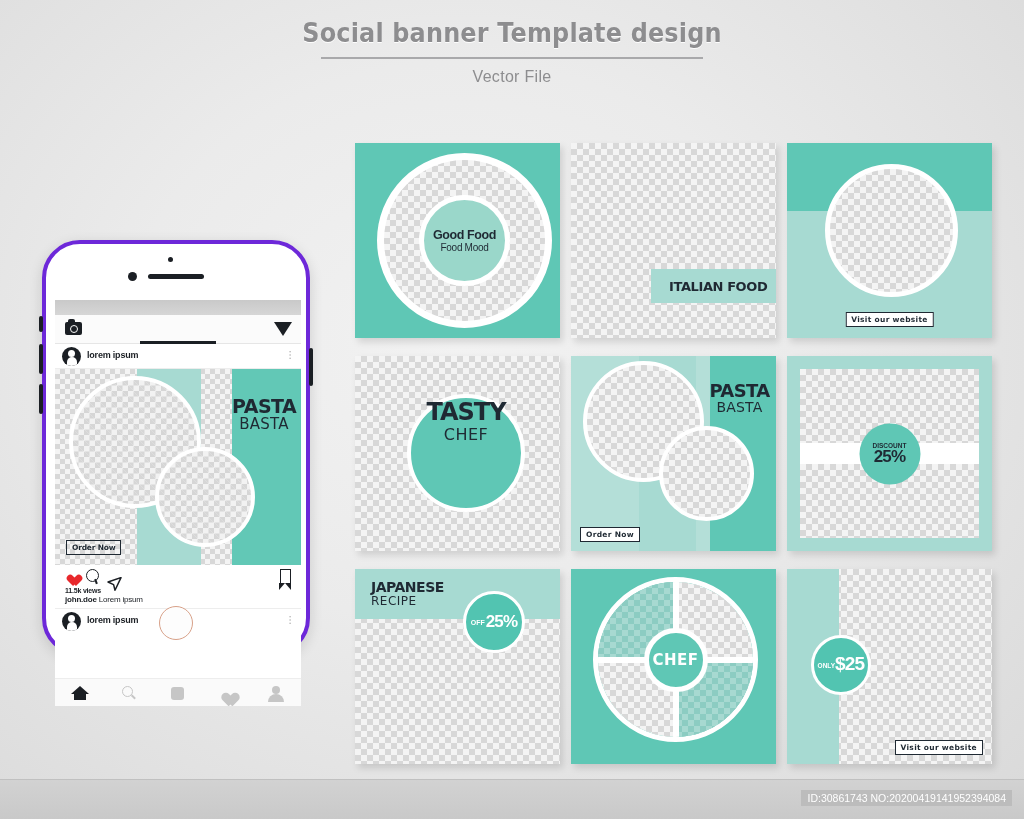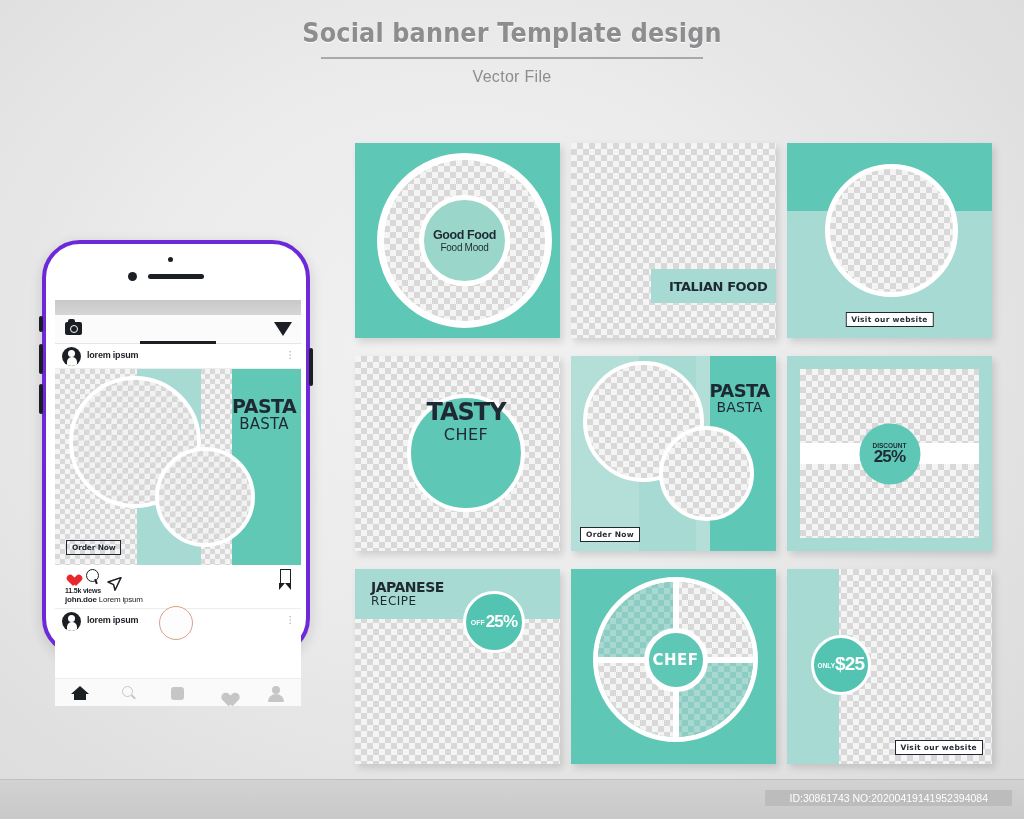--- a/index.html
+++ b/index.html
@@ -501,21 +501,21 @@
     font-size: 18px; font-weight: bold; color: #ffffff;
     letter-spacing: -1px;
   }
   #footer .brand .url {
     font-family: "DejaVu Serif", serif;
     font-size: 15px; color: #f2f2f2;
   }
   #footer .idbox {
     position: absolute; right: 12px; top: 10px;
     background: #bcbcbc; color: #ffffff;
-    font-size: 10.5px; padding: 2px 24px;
+    font-size: 10.5px; padding: 2px 6px;
     font-family: "Liberation Sans", sans-serif;
   }
 </style>
 </head>
 <body>
 
 <div id="header">
   <div class="title">Social banner Template design</div>
   <div class="rule"></div>
   <div class="subtitle">Vector File</div>

